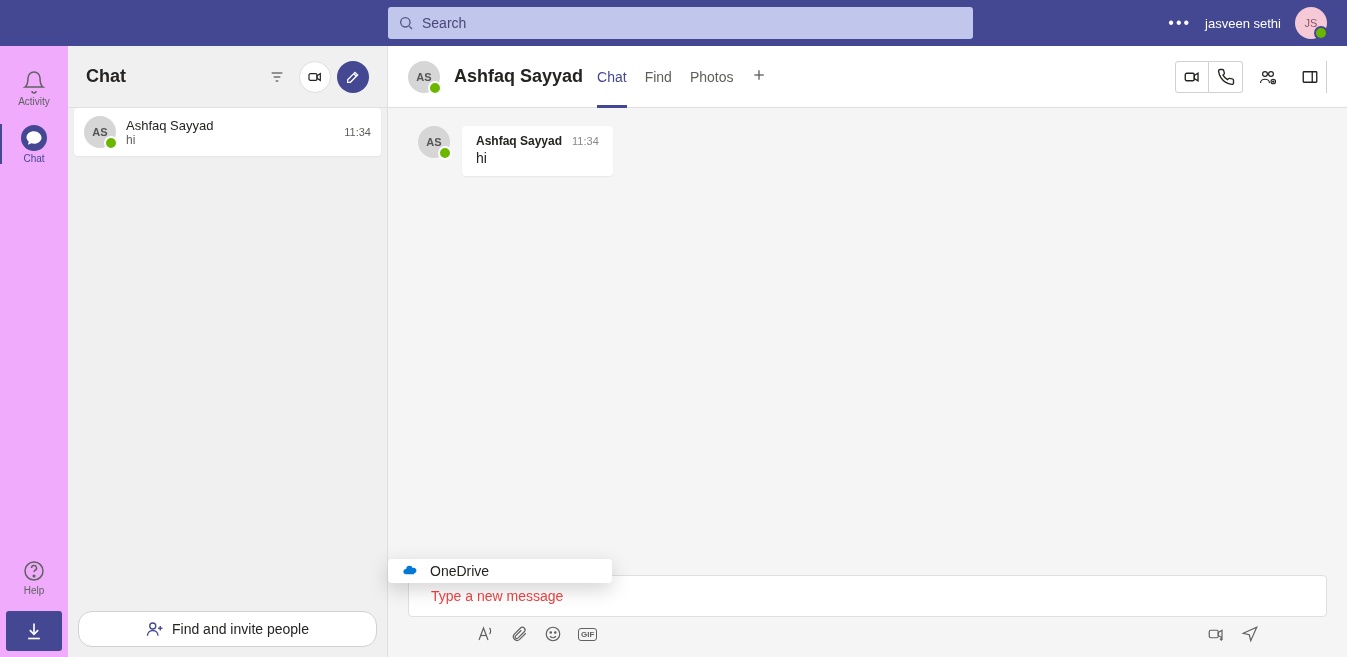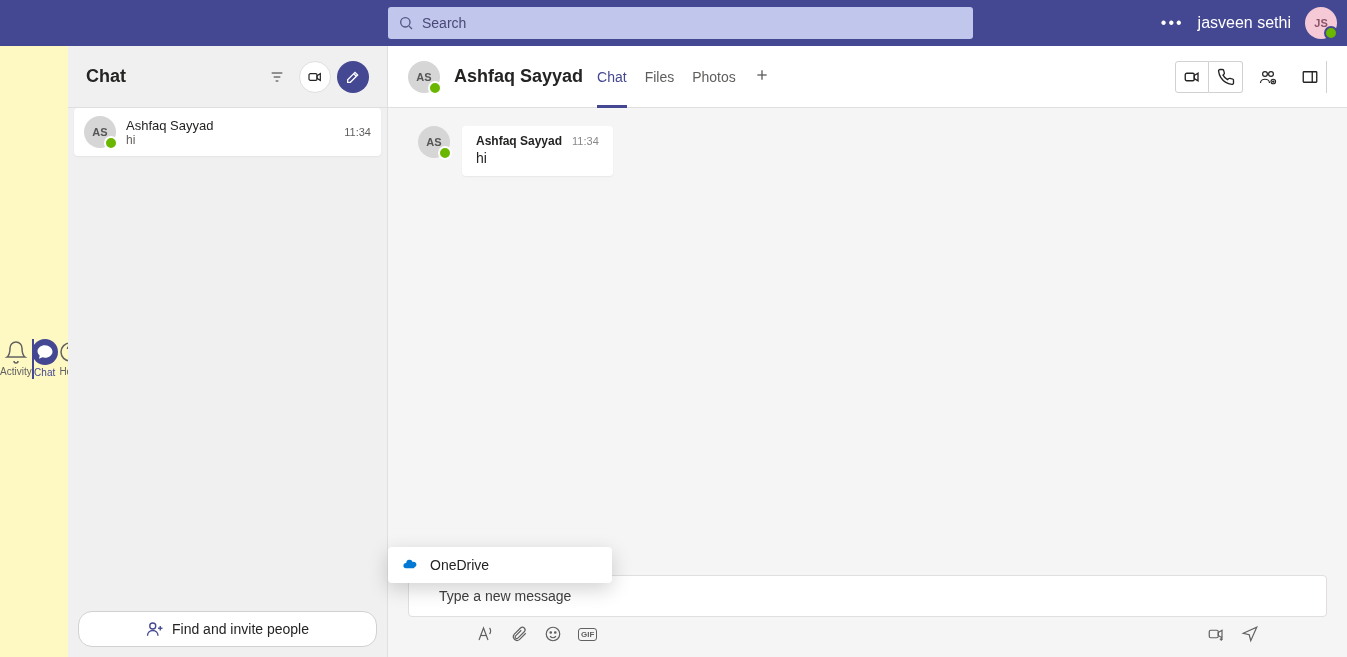--- a/index.html
+++ b/index.html
@@ -1,42 +1,42 @@
 <!DOCTYPE html>
 <html><head>
 <meta charset="utf-8">
 <style>
   * { box-sizing: border-box; margin: 0; padding: 0; font-family: "Segoe UI", -apple-system, sans-serif; }
   html, body { width: 1347px; height: 657px; overflow: hidden; background: #f3f2f1; }
 
   
   .topbar {
     height: 46px; background: #444791; display: flex; align-items: center;
-    padding-left: 388px; padding-right: 10px; position: relative;
+    padding-left: 388px; padding-right: 20px; position: relative;
   }
   .search-wrap {
     width: 585px; height: 32px; background: #c1c6ed; border-radius: 3px;
     display: flex; align-items: center; padding: 0 10px; cursor: text;
   }
   .search-wrap svg { width: 16px; height: 16px; color: #515680; }
   .search-wrap span { margin-left: 8px; color: #494876; font-size: 14px; }
   .top-right { margin-left: auto; display: flex; align-items: center; gap: 14px; }
   .top-dots { color: #fff; font-size: 16px; letter-spacing: 2px; cursor: pointer; }
-  .top-user { color: #fff; font-size: 16px; }
+  .top-user { color: #fff; font-size: 13px; }
   .top-avatar {
     width: 32px; height: 32px; border-radius: 50%; background: #f5c9d6;
     color: #8b5469; font-size: 11px; display:flex; align-items:center; justify-content:center;
-    font-weight:700; position:relative;
+    font-weight:400; position:relative;
   }
   .top-avatar::after{content:'';position:absolute;right:-1px;bottom:-1px;width:10px;height:10px;border-radius:50%;background:#6bb700;border:2px solid #444791;}
 
   
   .rail {
-    position: absolute; left:0; top:46px; bottom:0; width:68px; background:#fef9c3;
-    display:flex; align-items:center; padding-top:14px;
+    position: absolute; left:0; top:46px; bottom:0; width:68px; background:#f0abfc;
+    display:flex; flex-direction:column; align-items:center; padding-top:14px;
   }
   .rail-item{width:68px;display:flex;flex-direction:column;align-items:center;justify-content:center;height:56px;cursor:pointer;color:#616161;font-size:10px;gap:2px;position:relative;}
   .rail-item.active{color:#444791;}
   .rail-item.active::before{content:'';position:absolute;left:0;top:8px;bottom:8px;width:2px;background:#444791;}
   .rail-item svg{width:24px;height:24px;}
   .rail-item.chat-active svg{background:#444791;border-radius:50%;color:#fff;padding:4px;width:26px;height:26px;}
   .rail-spacer{flex:1;}
   .rail-download{
     width:56px;height:40px;margin:6px;background:#444791;border-radius:3px;
     display:flex;align-items:center;justify-content:center;color:#fff;cursor:pointer;
@@ -90,32 +90,32 @@
 
   .msgs{flex:1;overflow:auto;padding:18px 30px;}
   .msg{display:flex;gap:12px;align-items:flex-start;}
   .bubble{background:#fff;border-radius:4px;padding:8px 14px 10px;box-shadow:0 1px 2px rgba(0,0,0,.06);min-width:130px;}
   .bubble .meta{display:flex;gap:10px;align-items:baseline;}
   .bubble .from{font-size:12px;color:#252423;font-weight:600;}
   .bubble .ts{font-size:11px;color:#888;}
   .bubble .body{font-size:14px;color:#252423;margin-top:2px;}
 
   .composer-wrap{padding:0 20px 10px;position:relative;}
-  .composer{height:42px;background:#fff;border:1px solid #e1dfdd;border-radius:4px;display:flex;align-items:center;padding:0 30px;color:#404040;font-size:14px;}
+  .composer{height:42px;background:#fff;border:1px solid #e1dfdd;border-radius:4px;display:flex;align-items:center;padding:0 22px;color:#ef4444;font-size:14px;}
   .ctools{display:flex;align-items:center;gap:16px;padding:8px 68px 4px;color:#616161;}
   .ctools .sp{flex:1;}
   .ctools svg{width:18px;height:18px;cursor:pointer;}
   .gif-icon{border:1.5px solid #616161;border-radius:3px;font-size:8px;font-weight:700;padding:1px 2px;cursor:pointer;}
 
   
   .popover{
     position:absolute; left:0; bottom:74px; width:224px; background:#fff;
     border-radius:4px; box-shadow:0 6px 20px rgba(0,0,0,.18);overflow:hidden;
   }
-  .popover-item{display:flex;align-items:center;gap:12px;padding:10px 14px;font-size:14px;color:#252423;cursor:pointer;}
+  .popover-item{display:flex;align-items:center;gap:12px;padding:4px 14px;font-size:14px;color:#252423;cursor:pointer;}
   .popover-item.hover{background:#f3f2f1;}
   .popover-item svg{width:16px;height:16px;}
   .onedrive-ico{color:#0078d4;}
 </style>
 </head>
 <body>
 
 <div class="topbar">
   <div class="search-wrap">
     <svg viewBox="0 0 24 24" fill="none" stroke="currentColor" stroke-width="2">
@@ -208,21 +208,21 @@
     <span>Find and invite people</span>
   </div>
 </div>
 
 <div class="convo">
   <div class="convohdr">
     <div class="avatar presence">AS</div>
     <h3>Ashfaq Sayyad</h3>
     <div class="tabs">
       <div class="tab active">Chat</div>
-      <div class="tab">Files</div>
+      <div class="tab">Find</div>
       <div class="tab">Photos</div>
       <div class="addtab">
         <svg width="16" height="16" viewBox="0 0 24 24" fill="none" stroke="currentColor" stroke-width="2">
             <line x1="12" y1="5" x2="12" y2="19"></line>
             <line x1="5" y1="12" x2="19" y2="12"></line>
           </svg>
       </div>
     </div>
     <div class="convohdr-sp"></div>
     <div class="hdract">

